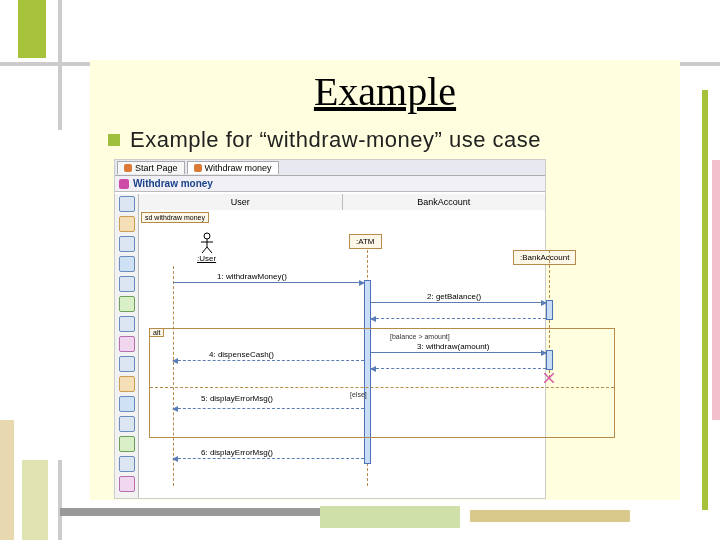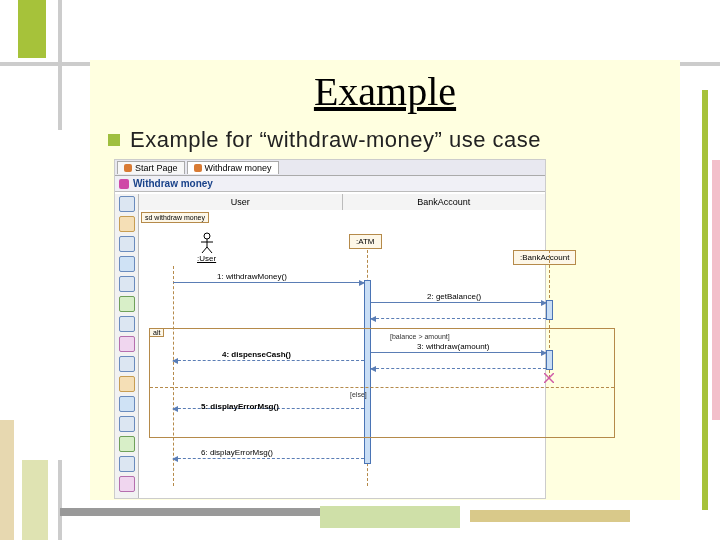--- a/index.html
+++ b/index.html
@@ -360,26 +360,26 @@
         </div>
 
         <svg class="destroy" style="left:405px; top:163px;" viewBox="0 0 10 10">
           <line x1="0" y1="0" x2="10" y2="10" stroke="#cf5aa7" stroke-width="1.5"></line>
           <line x1="10" y1="0" x2="0" y2="10" stroke="#cf5aa7" stroke-width="1.5"></line>
         </svg>
 
         <div class="arrow dashed" style="left:34px; top:150px; width:191px;">
           <div class="ahead l"></div>
         </div>
-        <div class="msg-label" style="left:83px; top:140px;font-weight:bold;">4: dispenseCash()</div>
+        <div class="msg-label" style="left:70px; top:140px;">4: dispenseCash()</div>
 
         <div class="arrow dashed" style="left:34px; top:198px; width:191px;">
           <div class="ahead l"></div>
         </div>
-        <div class="msg-label" style="left:62px; top:192px;font-weight:bold;">5: displayErrorMsg()</div>
+        <div class="msg-label" style="left:62px; top:184px;">5: displayErrorMsg()</div>
 
         <div class="arrow dashed" style="left:34px; top:248px; width:191px;">
           <div class="ahead l"></div>
         </div>
         <div class="msg-label" style="left:62px; top:238px;">6: displayErrorMsg()</div>
       </div>
     </div>
   </div>
 </div>
 

